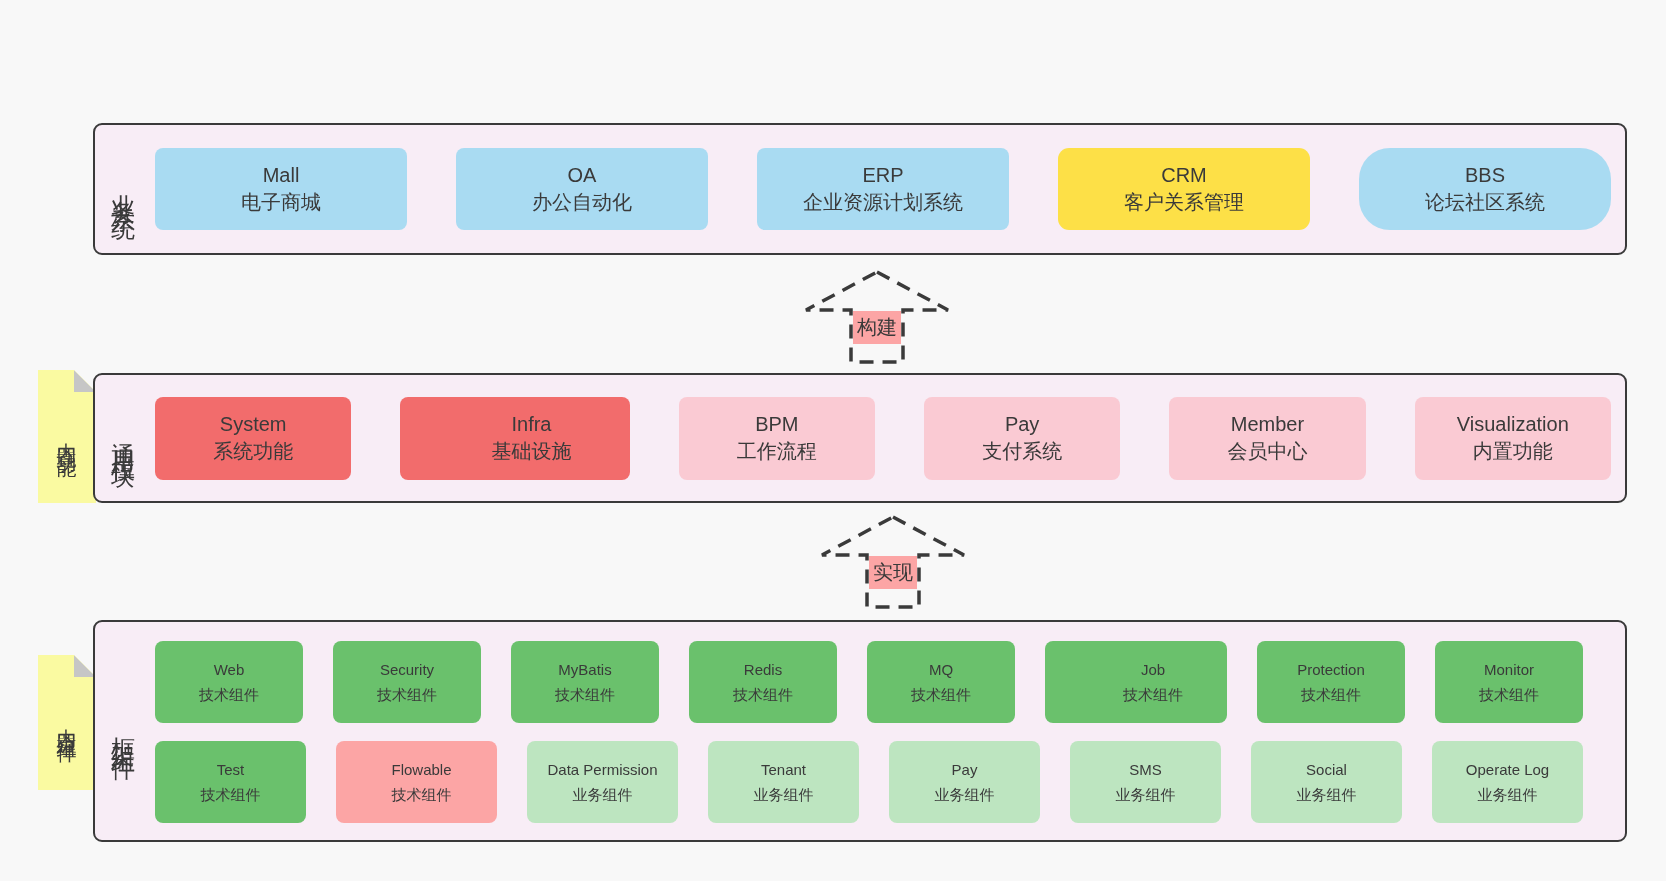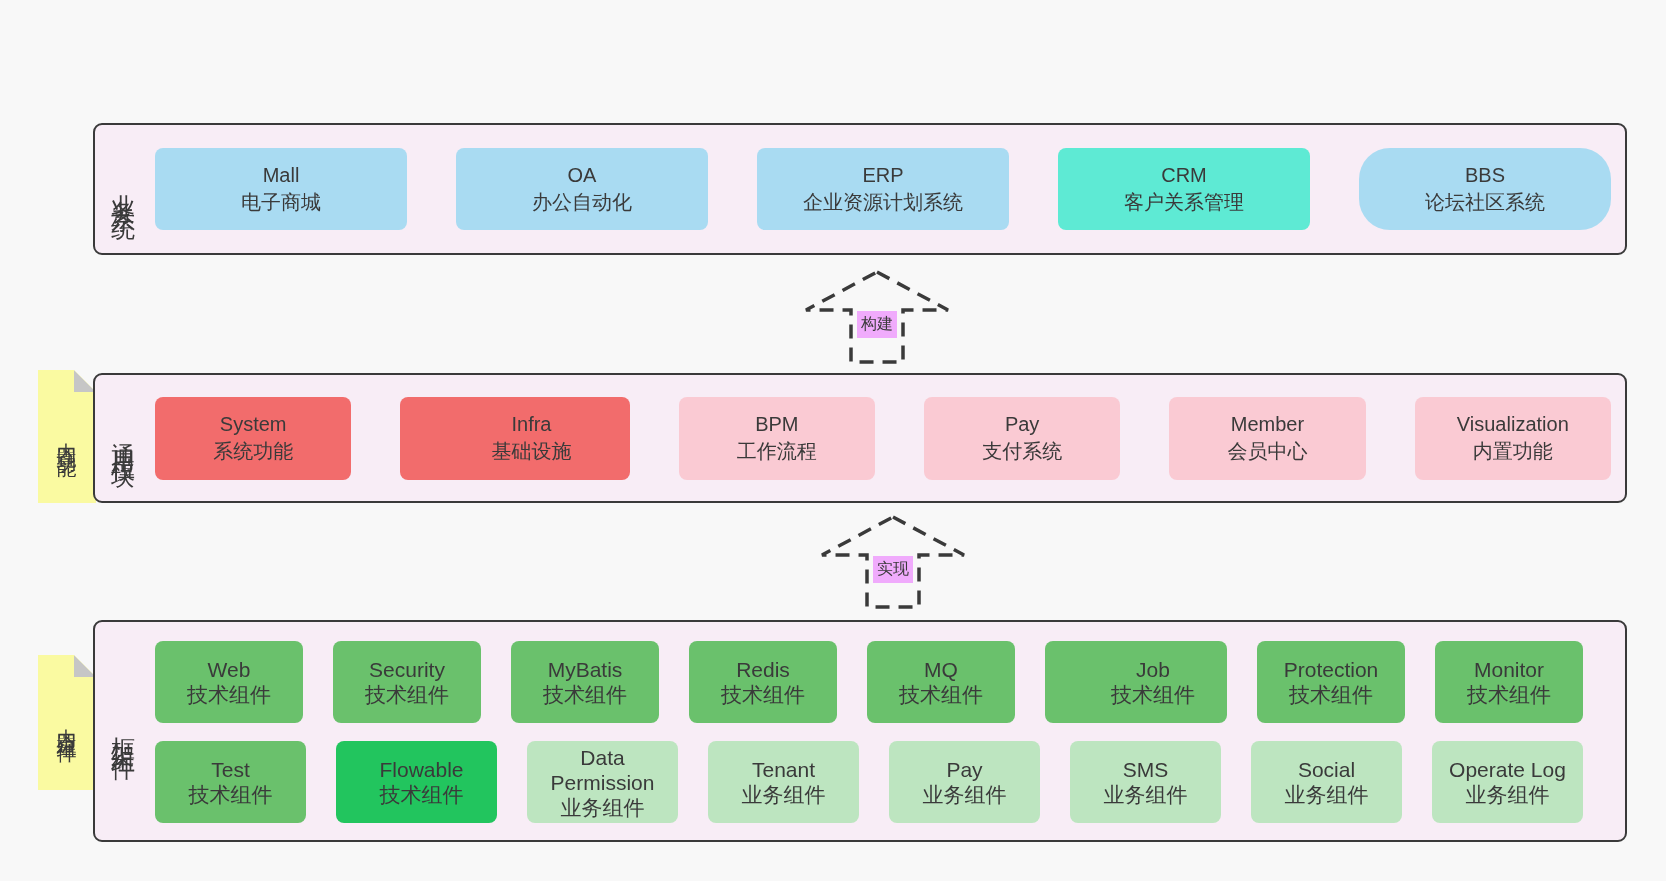--- a/index.html
+++ b/index.html
@@ -22,30 +22,30 @@
     font-size:24px; letter-spacing:7px; line-height:1;
   }
 
   .boxes {
     position:absolute; left:60px; right:14px; top:0; bottom:0;
     display:flex; align-items:center; gap:49px;
   }
   .box {
     flex:1 1 0; height:82px; border-radius:8px;
     display:flex; flex-direction:column; justify-content:center; align-items:center;
-    text-align:center; font-size:20px; line-height:27px; padding:0 6px; box-sizing:border-box;
+    text-align:right; font-size:20px; line-height:27px; padding:0 6px; box-sizing:border-box;
   }
   #layer-modules .box { height:83px; }
 
   .rows {
     position:absolute; left:60px; right:42px; top:19px; bottom:17px;
     display:flex; flex-direction:column; justify-content:space-between;
   }
   .boxrow { display:flex; gap:30px; height:82px; }
-  .boxrow .box { height:82px; line-height:25px; font-size:21px; }
+  .boxrow .box { height:82px; line-height:25px; font-size:15px; }
 
   .note {
     position:absolute; left:38px; width:58px; background:#fafaa1;
     clip-path:polygon(0 0, calc(100% - 22px) 0, 100% 22px, 100% 100%, 0 100%);
   }
   #note-modules    { top:370px; height:133px; }
   #note-components { top:655px; height:135px; }
   .fold {
     position:absolute; top:0; right:0; width:22px; height:22px; background:#c6c6c6;
     clip-path:polygon(0 0, 100% 100%, 0 100%);
@@ -55,21 +55,21 @@
     writing-mode:vertical-rl; text-orientation:upright;
     font-size:20px; letter-spacing:5px; line-height:1;
   }
 
   .arrow { position:absolute; width:150px; height:96px; }
   #arrow-build     { left:802px; top:269px; }
   #arrow-implement { left:818px; top:514px; }
   .arrow svg { display:block; }
   .albl {
     position:absolute; left:50%; top:42px; transform:translateX(-50%);
-    background:#f0abfc; padding:3px 4px; font-size:16px; white-space:nowrap;
+    background:#fca5a5; padding:3px 4px; font-size:20px; white-space:nowrap;
   }
 </style>
 </head>
 <body>
 
 <div class="note" id="note-modules">
   <span class="fold"></span>
   <span class="ntext">内置功能</span>
 </div>
 <div class="note" id="note-components">
@@ -85,21 +85,21 @@
         <span>电子商城</span>
       </div>
       <div class="box" style="background: rgb(169, 219, 242);">
         <span>OA</span>
         <span>办公自动化</span>
       </div>
       <div class="box" style="background: rgb(169, 219, 242);">
         <span>ERP</span>
         <span>企业资源计划系统</span>
       </div>
-      <div class="box" style="background: #5eead4;">
+      <div class="box" style="background: #fde047; border-radius: 11px;">
         <span>CRM</span>
         <span>客户关系管理</span>
       </div>
       <div class="box" style="background: rgb(169, 219, 242); border-radius: 31px;">
         <span>BBS</span>
         <span>论坛社区系统</span>
       </div>
     </div>
 </section>
 
@@ -182,21 +182,21 @@
         <div class="box" style="background: rgb(106, 193, 108);">
           <span>Monitor</span>
           <span>技术组件</span>
         </div>
       </div>
     <div class="boxrow">
         <div class="box" style="background: rgb(106, 193, 108);">
           <span>Test</span>
           <span>技术组件</span>
         </div>
-        <div class="box" style="background: #22c55e; padding-left: 16px;">
+        <div class="box" style="background: #fca5a5; padding-left: 16px;">
           <span>Flowable</span>
           <span>技术组件</span>
         </div>
         <div class="box" style="background: rgb(189, 229, 192);">
           <span>Data Permission</span>
           <span>业务组件</span>
         </div>
         <div class="box" style="background: rgb(189, 229, 192);">
           <span>Tenant</span>
           <span>业务组件</span>

